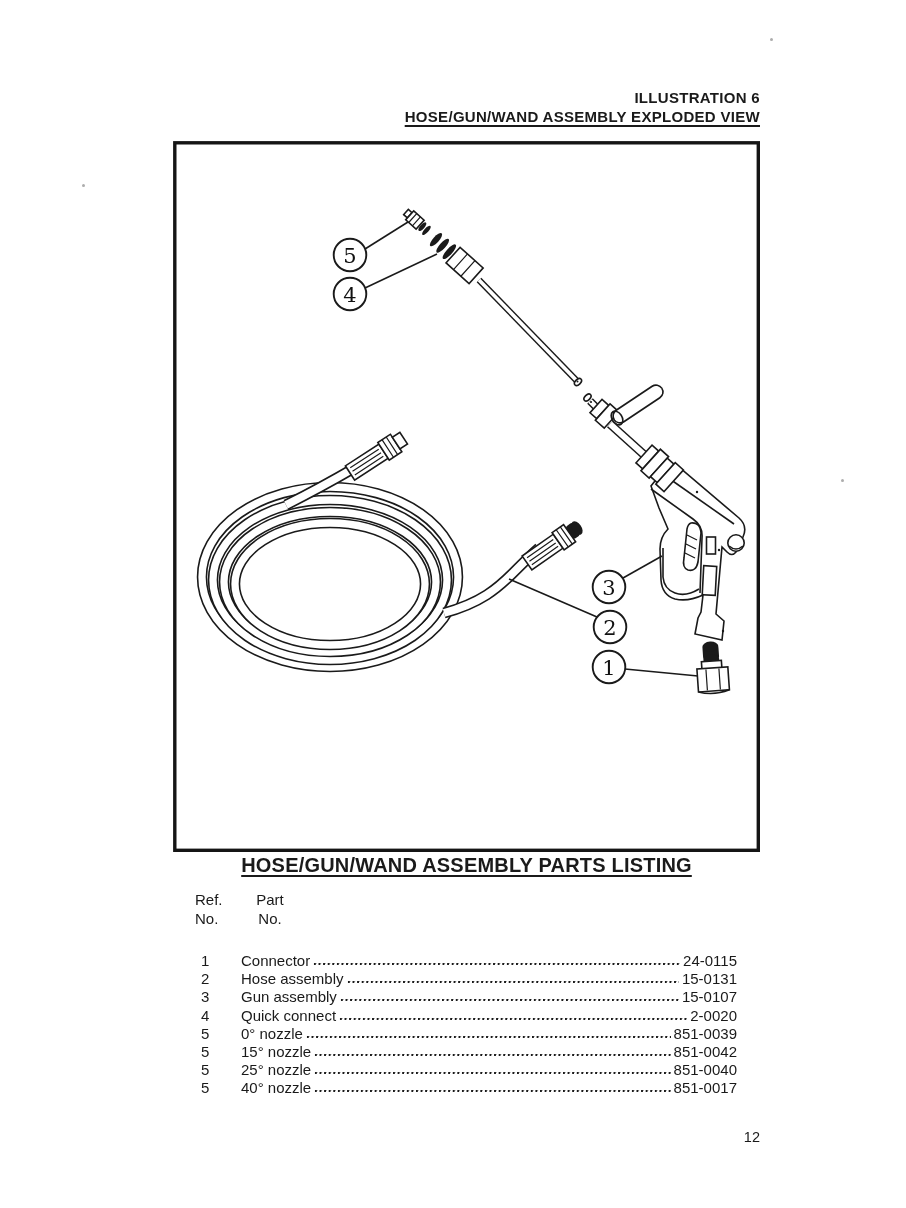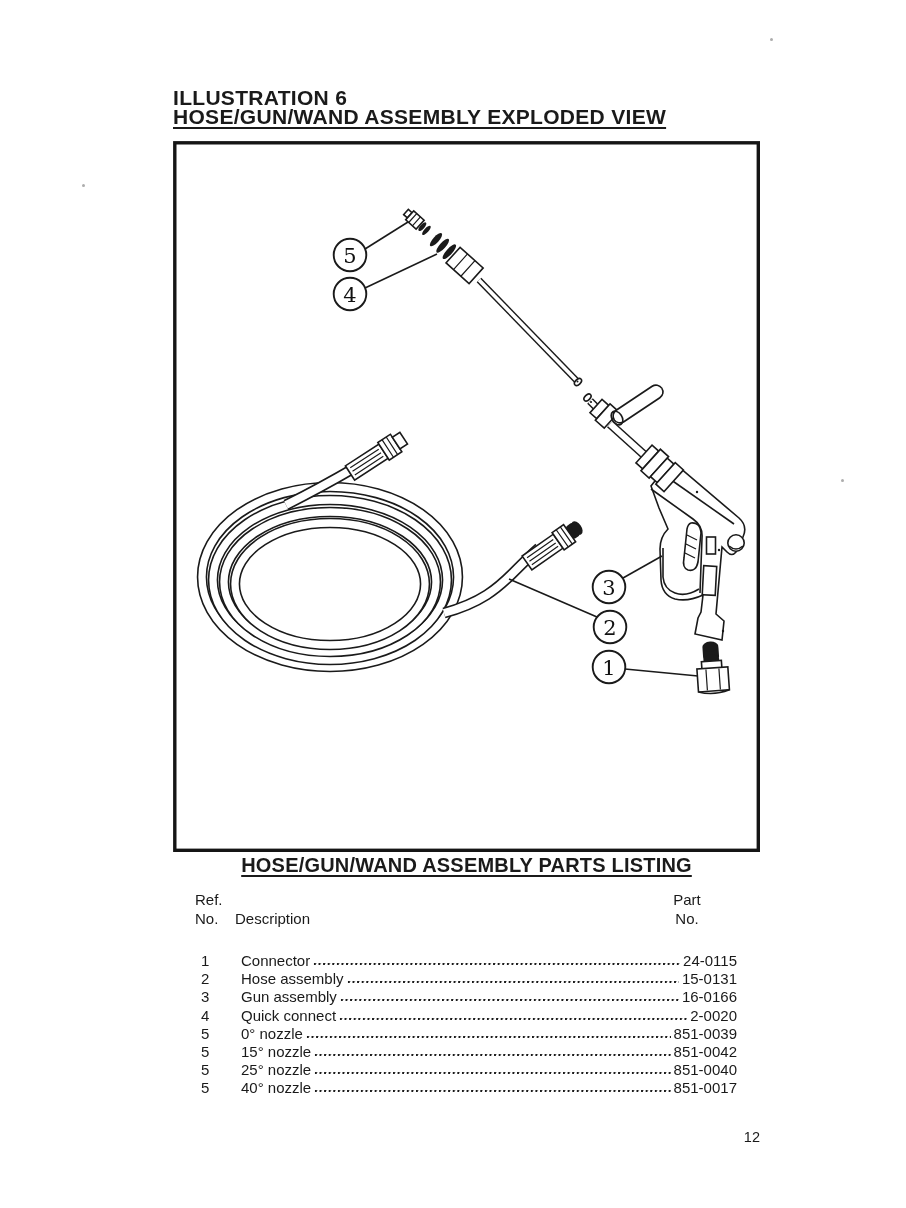--- a/index.html
+++ b/index.html
@@ -1,22 +1,22 @@
 <!DOCTYPE html>
 <html><head>
 <meta charset="utf-8">
 <style>
   html,body{margin:0;padding:0;background:#ffffff;}
   .page{
     position:relative;width:906px;height:1208px;background:#ffffff;
     font-family:"Liberation Sans", sans-serif;color:#1a1a1a;overflow:hidden;
   }
   
-  .title-block{position:absolute;left:173px;top:88px;width:587px;text-align:left;
-    font-weight:bold;font-size:21px;letter-spacing:.3px;line-height:19px;}
+  .title-block{position:absolute;left:173px;top:88px;width:587px;text-align:right;
+    font-weight:bold;font-size:15px;letter-spacing:.3px;line-height:19px;}
   .u{text-decoration:underline;text-decoration-thickness:1.6px;text-underline-offset:3px;}
   
   .frame{position:absolute;left:173px;top:141px;width:587px;height:711px;}
   .frame svg{display:block;width:100%;height:100%;}
   .ln{fill:none;stroke:#1a1a1a;stroke-width:1.6;}
   .thin{fill:none;stroke:#1a1a1a;stroke-width:1.2;}
   .part{fill:#ffffff;stroke:#1a1a1a;stroke-width:1.6;}
   .dark{fill:#1a1a1a;stroke:none;}
   .tb{fill:none;stroke:#1a1a1a;}
   .tw{fill:none;stroke:#ffffff;}
@@ -204,24 +204,20 @@
   </div>
 
   <div class="parts-title u">HOSE/GUN/WAND ASSEMBLY PARTS LISTING</div>
 
   <div class="table">
     <div class="thead">
       <div class="c-ref">
         <div>Ref.</div>
         <div>No.</div>
       </div>
-      <div class="c-desc">
-        <div class="sp">.</div>
-        <div>Description</div>
-      </div>
       <div class="c-part">
         <div>Part</div>
         <div>No.</div>
       </div>
     </div>
 
     <div class="trow">
       <span class="r-ref">1</span>
       <span class="r-desc">Connector</span>
       <span class="dots"></span>
@@ -230,21 +226,21 @@
     <div class="trow">
       <span class="r-ref">2</span>
       <span class="r-desc">Hose assembly</span>
       <span class="dots"></span>
       <span class="r-part">15-0131</span>
     </div>
     <div class="trow">
       <span class="r-ref">3</span>
       <span class="r-desc">Gun assembly</span>
       <span class="dots"></span>
-      <span class="r-part">16-0166</span>
+      <span class="r-part">15-0107</span>
     </div>
     <div class="trow">
       <span class="r-ref">4</span>
       <span class="r-desc">Quick connect</span>
       <span class="dots"></span>
       <span class="r-part">2-0020</span>
     </div>
     <div class="trow">
       <span class="r-ref">5</span>
       <span class="r-desc">0° nozzle</span>

